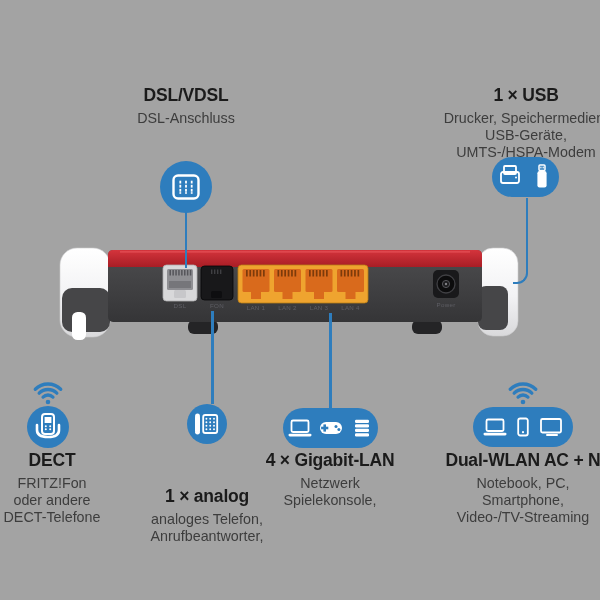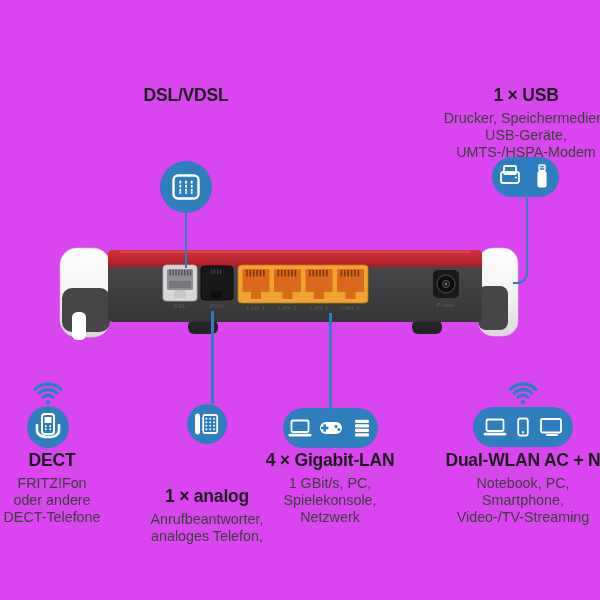--- a/index.html
+++ b/index.html
@@ -1,18 +1,18 @@
 <!DOCTYPE html>
 <html><head>
 <meta charset="utf-8">
 <style>
   * { margin:0; padding:0; box-sizing:border-box; }
   html,body { background:#fff; }
   #stage {
-    position:relative; width:600px; height:600px; background:#d946ef;
+    position:relative; width:600px; height:600px; background:#a3a3a3;
     font-family:"Liberation Sans", sans-serif; overflow:hidden;
   }
   .callout { position:absolute; width:180px; text-align:center; }
   .callout h2 {
     font-size:17.5px; font-weight:700; color:#1b1b1b;
     letter-spacing:-0.2px; white-space:nowrap;
   }
   .callout .subs { margin-top:4px; }
   .callout .sub {
     font-size:14.3px; color:#3d3d3d; line-height:17px; white-space:nowrap;
@@ -39,20 +39,23 @@
     font-family:"Liberation Sans", sans-serif; letter-spacing:0.3px;
   }
 </style>
 </head>
 <body>
 
 <div id="stage">
 
   <div class="callout" style="left:96px; top:85px;">
     <h2>DSL/VDSL</h2>
+    <div class="subs">
+      <div class="sub">DSL-Anschluss</div>
+    </div>
   </div>
   <div class="circle-badge" style="left:160px; top:161px; width:52px; height:52px;">
     <svg width="36" height="36" viewBox="-18 -18 36 36">
       <rect x="-12.5" y="-11.5" width="25" height="23" rx="4.5" fill="none" stroke="#fff" stroke-width="2.4"></rect>
       <g fill="#fff">
         <rect x="-6.6" y="-6.3" width="1.8" height="2.8"></rect>
           <rect x="-6.6" y="-2.2" width="1.8" height="2.8"></rect>
           <rect x="-6.6" y="1.9" width="1.8" height="2.8"></rect>
           <rect x="-6.6" y="5.2" width="1.8" height="1.6"></rect>
         <rect x="-0.9" y="-6.3" width="1.8" height="2.8"></rect>
@@ -275,22 +278,22 @@
           <circle cx="7" cy="1.8" r="0.95"></circle>
         <circle cx="-0.6" cy="5.3" r="0.95"></circle>
           <circle cx="3.2" cy="5.3" r="0.95"></circle>
           <circle cx="7" cy="5.3" r="0.95"></circle>
       </g>
     </svg>
   </div>
   <div class="callout" style="left:117px; top:450px;margin-top:36px;">
     <h2>1 × analog</h2>
     <div class="subs">
+      <div class="sub">analoges Telefon,</div>
       <div class="sub">Anrufbeantworter,</div>
-      <div class="sub">analoges Telefon,</div>
     </div>
   </div>
 
   <div class="pill-badge" style="left:283px; top:408px; width:95px; height:40px;">
     <svg width="28" height="28" viewBox="-14 -14 28 28">
       <rect x="-8.5" y="-7.5" width="17" height="11.5" rx="1.5" fill="none" stroke="#fff" stroke-width="1.8"></rect>
       <rect x="-11.5" y="5.8" width="23" height="2.6" rx="1.3" fill="#fff"></rect>
     </svg>
     <svg width="28" height="28" viewBox="-14 -14 28 28">
       <rect x="-11" y="-6" width="22" height="12" rx="6" fill="#fff"></rect>
@@ -304,23 +307,22 @@
         <rect x="-7" y="-8.2" width="14" height="3.2" rx="1.2"></rect>
         <rect x="-7" y="-3.7" width="14" height="3.2" rx="1.2"></rect>
         <rect x="-7" y="0.8" width="14" height="3.2" rx="1.2"></rect>
         <rect x="-7" y="5.3" width="14" height="3.2" rx="1.2"></rect>
       </g>
     </svg>
   </div>
   <div class="callout" style="left:240px; top:450px;">
     <h2>4 × Gigabit-LAN</h2>
     <div class="subs">
-      <div class="sub">1 GBit/s, PC,</div>
+      <div class="sub">Netzwerk</div>
       <div class="sub">Spielekonsole,</div>
-      <div class="sub">Netzwerk</div>
     </div>
   </div>
 
   <div class="wifi" style="left:501px; top:378px;">
     <svg width="44" height="30" viewBox="-22 -26 44 30">
       <g stroke="#2e7dbd" stroke-width="3.3" fill="none" stroke-linecap="round">
         <path d="M -4.95 -6.95 A 7 7 0 0 1 4.95 -6.95"></path>
         <path d="M -8.84 -10.84 A 12.5 12.5 0 0 1 8.84 -10.84"></path>
         <path d="M -12.73 -14.73 A 18 18 0 0 1 12.73 -14.73"></path>
       </g>

